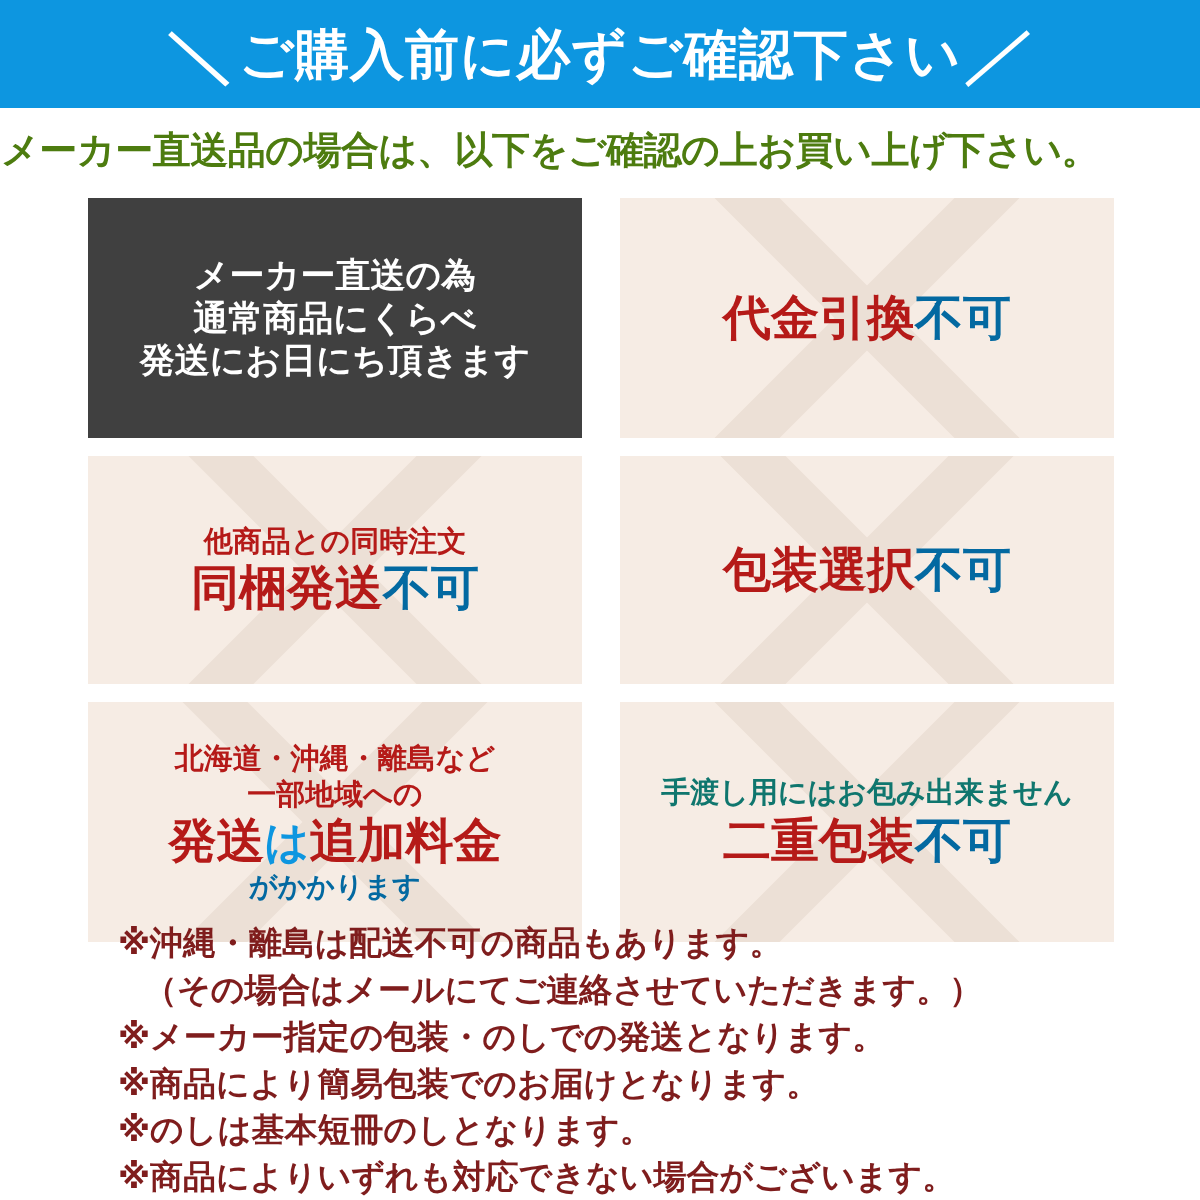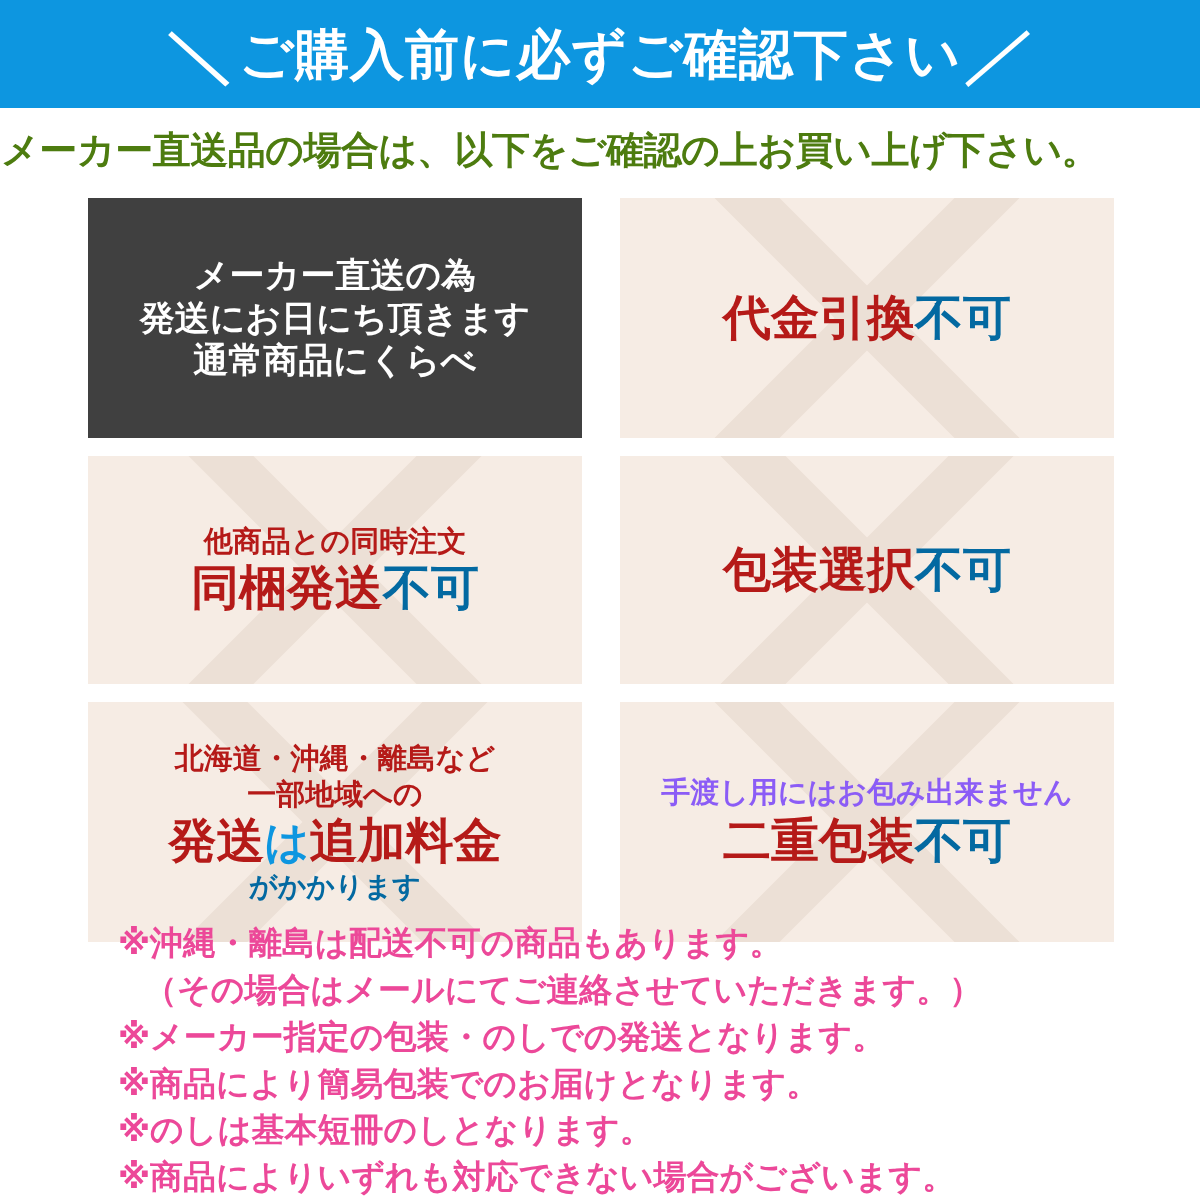--- a/index.html
+++ b/index.html
@@ -153,21 +153,21 @@
     left: 118px;
     top: 920px;
     width: 1010px;
   }
   .note {
     font-size: 33px;
     font-weight: bold;
     line-height: 1.42;
     white-space: nowrap;
   }
-  .note.blue { color: #ec4899; }
+  .note.blue { color: #7f1d1d; }
   .note.indent { padding-left: 26px; }
 </style>
 </head>
 <body>
 
 <div class="page">
 
   <div class="banner">
     <div class="banner-inner">
       <span class="slash left">＼</span>
@@ -176,22 +176,22 @@
     </div>
   </div>
 
   <div class="lead">メーカー直送品の場合は、以下をご確認の上お買い上げ下さい。</div>
 
   <div class="grid">
 
     <div class="card blue">
       <div class="content t-blue-white">
         <div>メーカー直送の為</div>
+        <div>通常商品にくらべ</div>
         <div>発送にお日にち頂きます</div>
-        <div>通常商品にくらべ</div>
       </div>
     </div>
 
     <div class="card">
       <div class="xmark">
           <span class="a"></span>
           <span class="b"></span>
         </div>
       <div class="content">
         <span class="t-red size-48">代金引換</span><span class="t-gray size-48">不可</span>
@@ -235,21 +235,21 @@
         <div class="t-gray size-28">がかかります</div>
       </div>
     </div>
 
     <div class="card">
       <div class="xmark">
           <span class="a"></span>
           <span class="b"></span>
         </div>
       <div class="content">
-        <div class="sub-red size-30" style="color:#8b5cf6;font-weight:bold;line-height:1.3;">手渡し用にはお包み出来ません</div>
+        <div class="sub-red size-30" style="color:#0f766e;font-weight:bold;line-height:1.3;">手渡し用にはお包み出来ません</div>
         <div class="line-sm">
           <span class="t-red size-48">二重包装</span><span class="t-gray size-48">不可</span>
         </div>
       </div>
     </div>
 
   </div>
 
   <div class="notes">
     <div class="note blue">※沖縄・離島は配送不可の商品もあります。</div>

